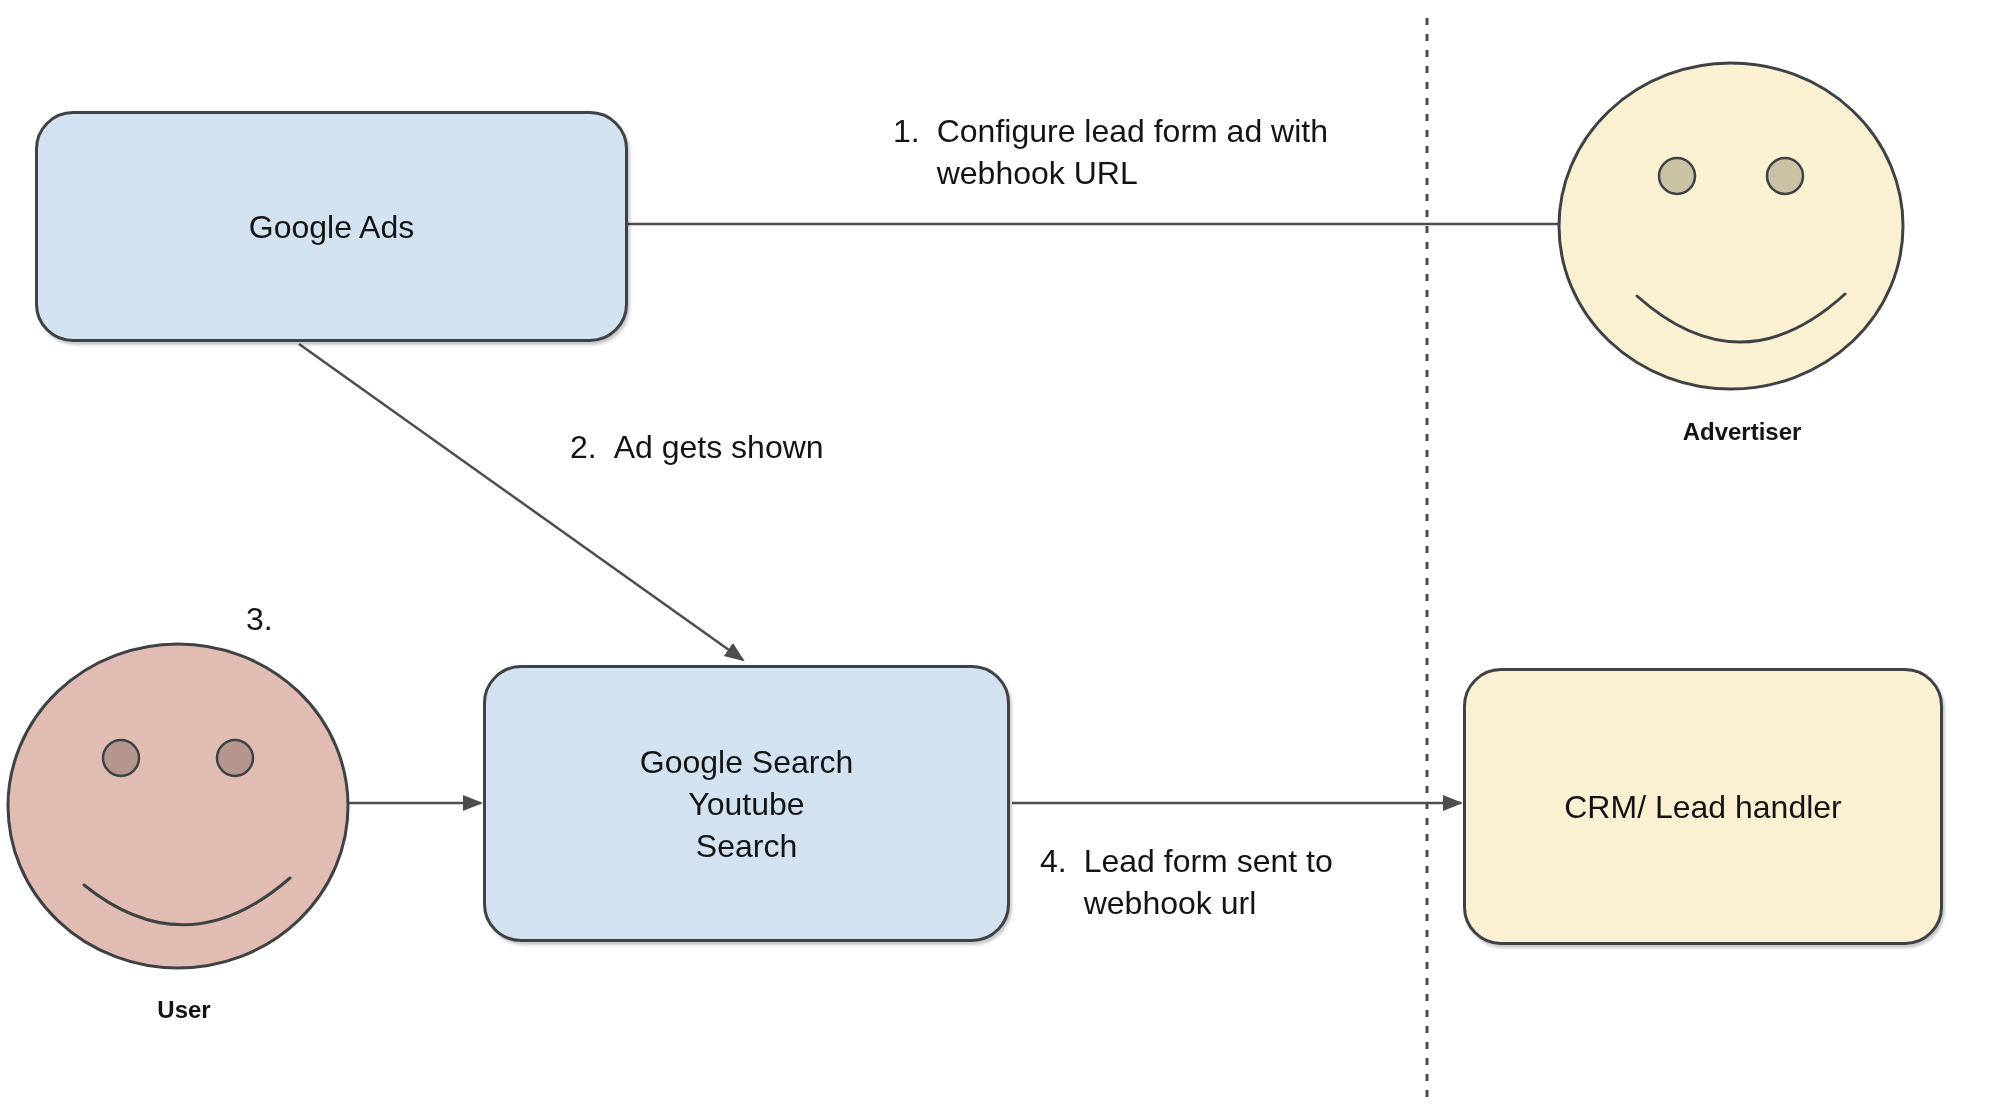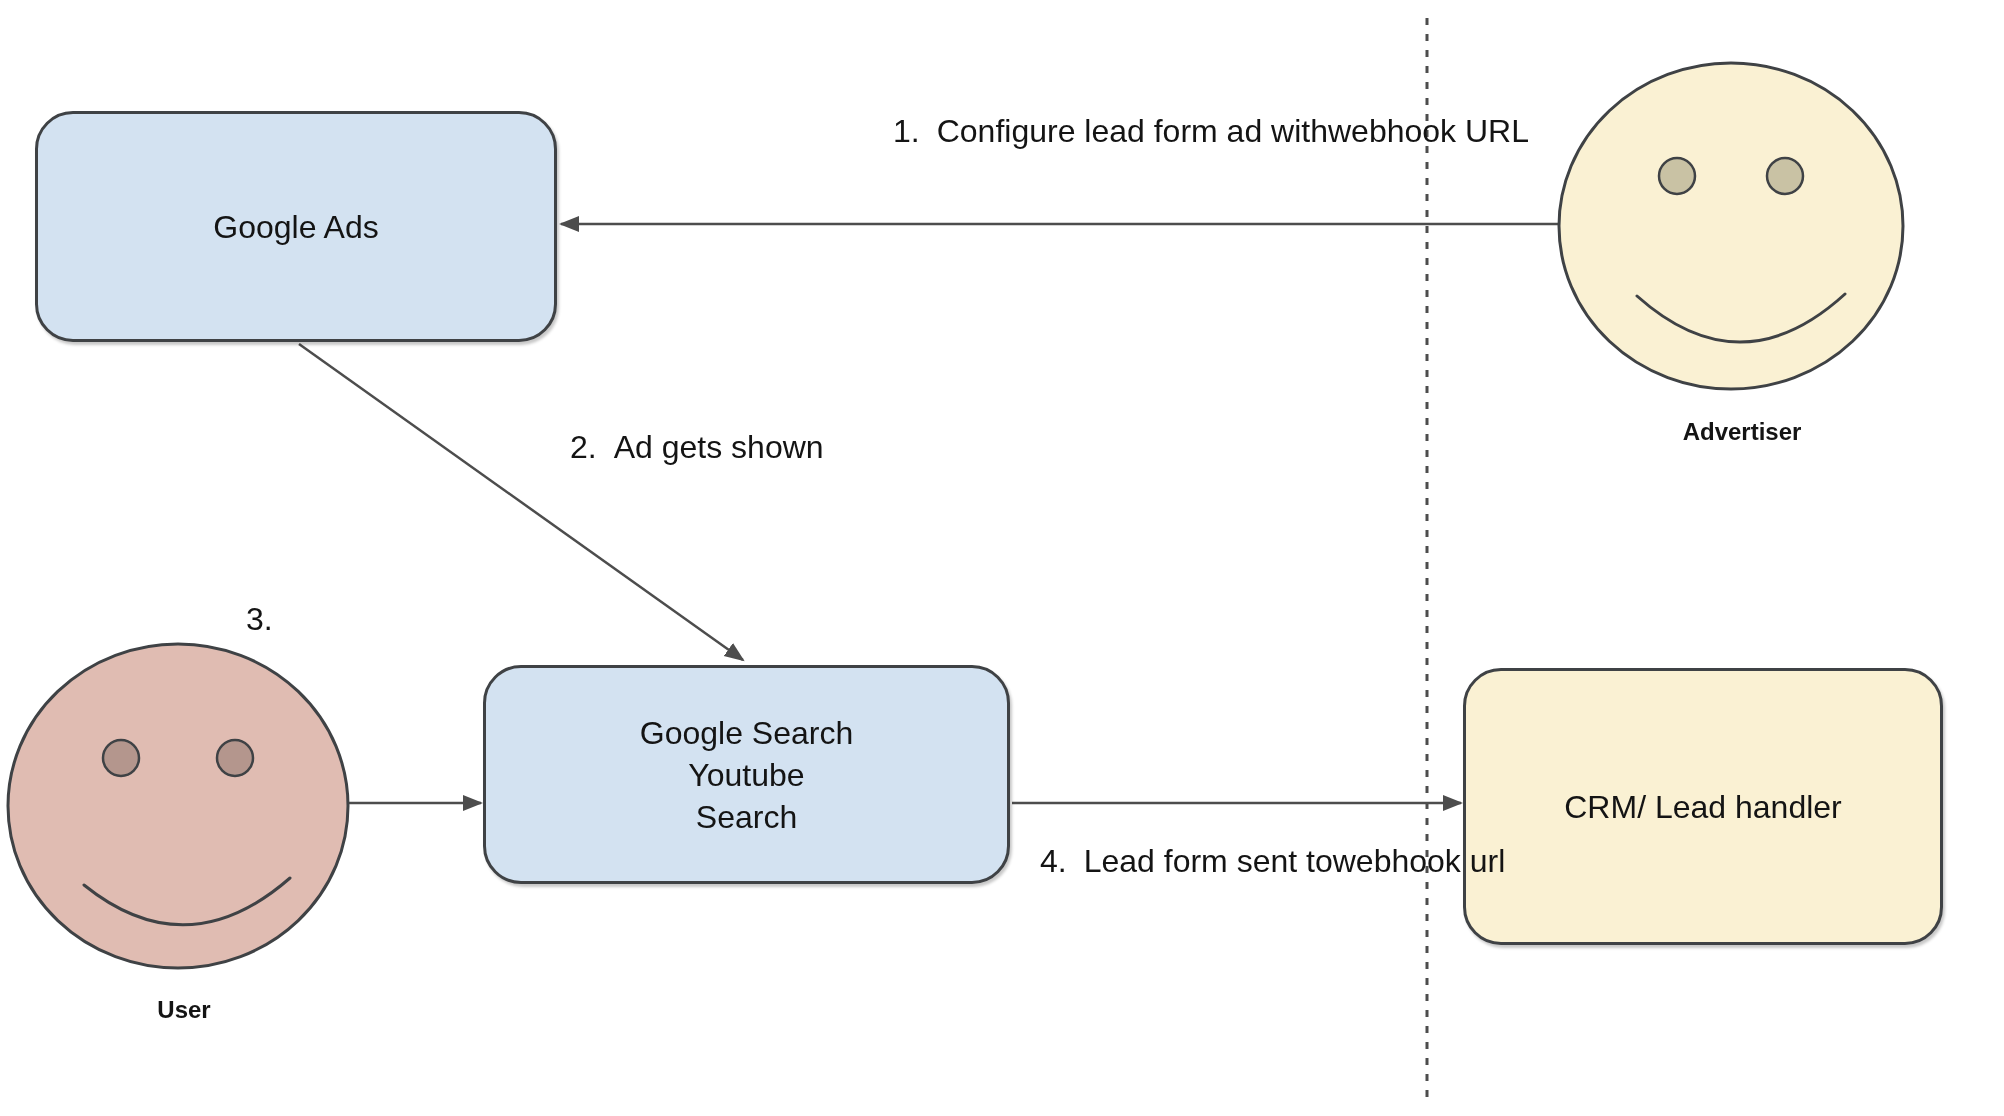--- a/index.html
+++ b/index.html
@@ -29,30 +29,30 @@
   .node{
     position:absolute;box-sizing:border-box;
     border:3px solid var(--stroke);
     border-radius:38px;
     display:flex;flex-direction:column;align-items:center;justify-content:center;
     font-size:32px;line-height:42px;text-align:center;
     box-shadow:2px 3px 3px rgba(0,0,0,.22);
   }
   .node.blue{background:var(--node-blue);}
   .node.yellow{background:var(--node-yellow);}
-  .node-google-ads{left:35px;top:111px;width:522px;height:231px;}
-  .node-google-properties{left:483px;top:665px;width:527px;height:219px;}
+  .node-google-ads{left:35px;top:111px;width:593px;height:231px;}
+  .node-google-properties{left:483px;top:665px;width:527px;height:277px;}
   .node-crm{left:1463px;top:668px;width:480px;height:277px;}
 
   
   .step{
     position:absolute;display:flex;gap:17px;
     font-size:32px;line-height:42px;white-space:nowrap;
   }
-  .step .lines{display:flex;text-align:right;}
+  .step .lines{display:flex;flex-direction:column;}
   .step-1{left:893px;top:110px;}
   .step-2{left:570px;top:426px;}
   .step-3{left:246px;top:598px;}
   .step-4{left:1040px;top:840px;}
 
   
   .actor-label{
     position:absolute;transform:translateX(-50%);
     font-size:24px;font-weight:bold;line-height:44px;white-space:nowrap;
   }

